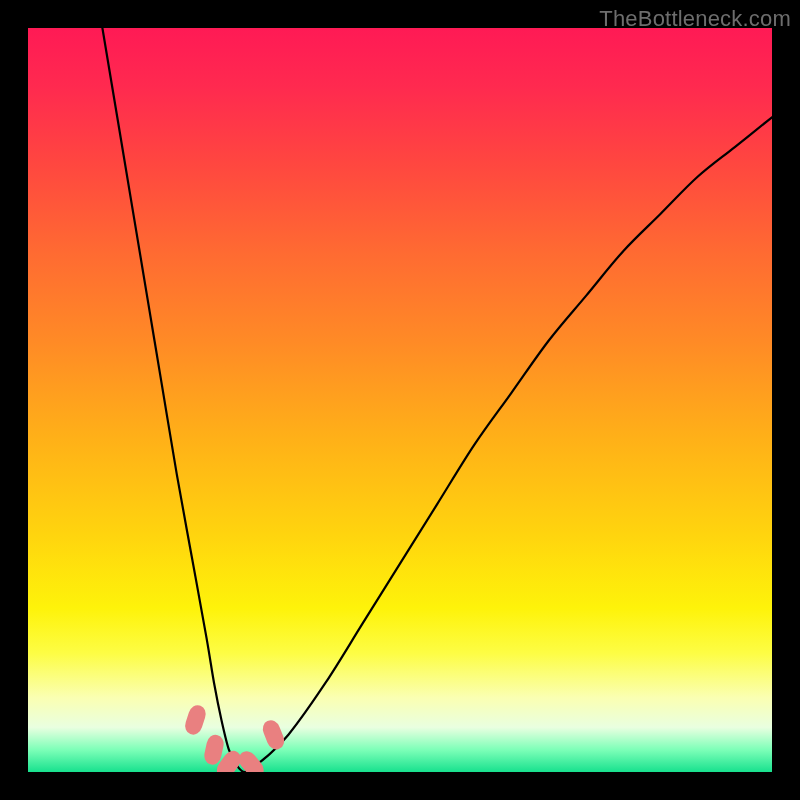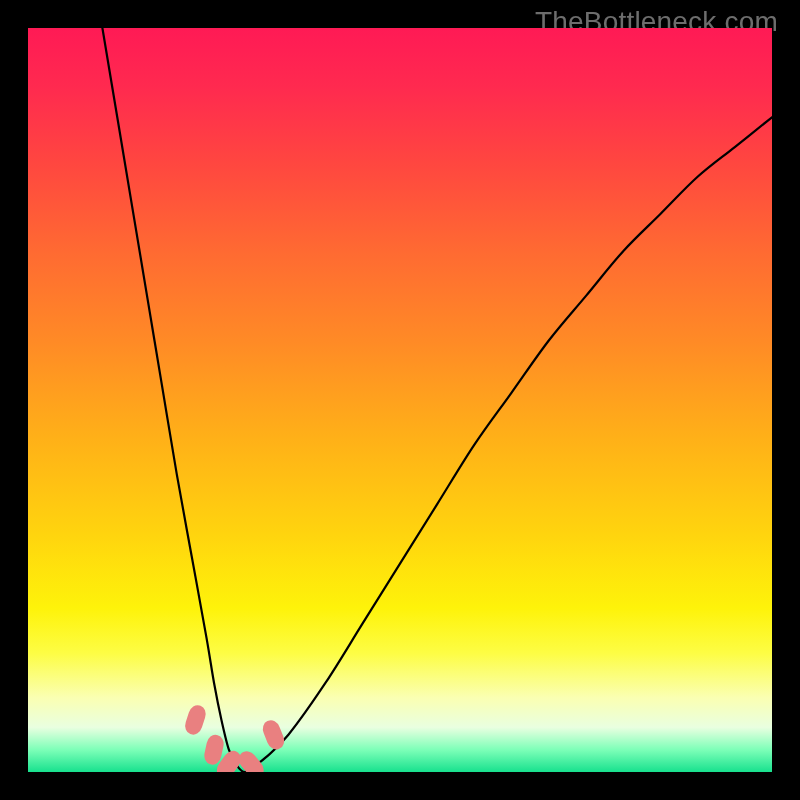--- a/index.html
+++ b/index.html
@@ -29,23 +29,23 @@
       #fdfd44 84%,
       #faffb2 90%,
       #e9ffe0 94%,
       #7dffb8 97%,
       #18e18e 100%
     );
   }
   .watermark {
     position: absolute;
     top: 6px;
-    right: 22px;
+    right: 9px;
     color: #6d6d6d;
-    font-size: 28px;
+    font-size: 22px;
     letter-spacing: 0.2px;
     font-weight: 400;
     user-select: none;
   }
   svg.curve {
     position: absolute;
     left: 0; top: 0;
     width: 744px;
     height: 744px;
   }

